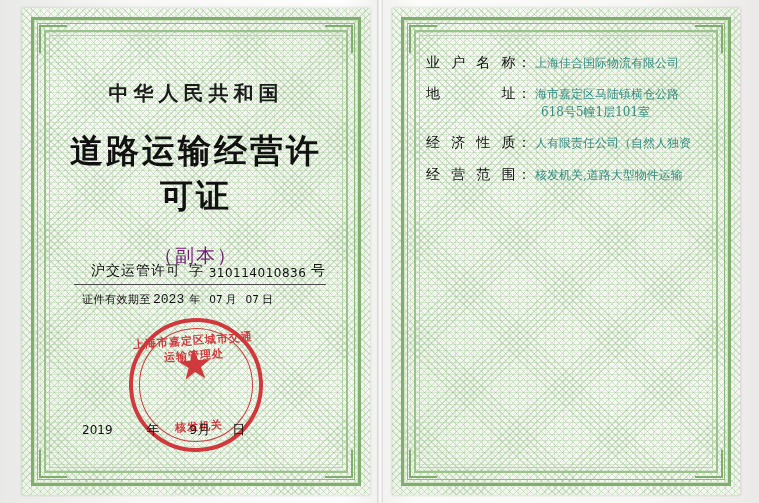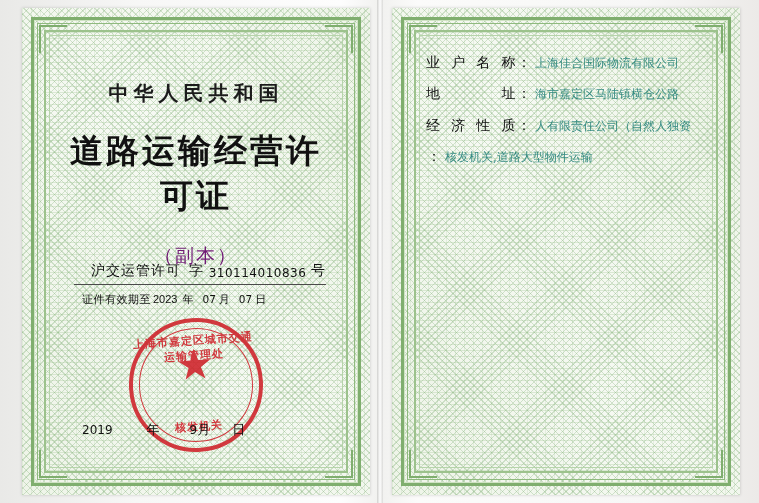--- a/index.html
+++ b/index.html
@@ -161,21 +161,21 @@
   .valid-line {
     position: absolute;
     left: 26px; right: 18px; top: 250px;
     display: flex;
     align-items: baseline;
     font-family: "DejaVu Serif", serif;
     font-size: 11px;
     color: #111;
   }
   .valid-line .v-lbl { white-space: nowrap; letter-spacing: .5px; }
-  .valid-line .v-y { font-family: Liberation Sans, sans-serif; font-size: 11px; padding: 0 2px; }
+  .valid-line .v-y { font-family: Liberation Mono, monospace; font-size: 13px; padding: 0 2px; }
   .valid-line .v-u { padding: 0 9px 0 3px; }
   .valid-line .v-n { font-family: "DejaVu Sans", sans-serif; font-size: 10.5px; }
 
   
   .seal {
     position: absolute;
     left: 50%;
     top: 276px;
     transform: translateX(-50%) rotate(-4deg);
     width: 126px; height: 126px;
@@ -355,29 +355,31 @@
         <span class="f-label">业户名称</span>
         <span class="colon">：</span>
         <span class="f-value">上海佳合国际物流有限公司</span>
       </div>
 
       <div class="field">
         <span class="f-label">地址</span>
         <span class="colon">：</span>
         <span class="f-value">
           <span>海市嘉定区马陆镇横仓公路</span>
+          <span class="l2">618号5幢1层101室</span>
         </span>
       </div>
 
       <div class="field">
         <span class="f-label">经济性质</span>
         <span class="colon">：</span>
         <span class="f-value">人有限责任公司（自然人独资</span>
       </div>
 
       <div class="field">
+        <span class="f-label">经营范围</span>
         <span class="colon">：</span>
         <span class="f-value">核发机关,道路大型物件运输</span>
       </div>
 
     </div>
   </div>
 </div>
 
 </body></html>

